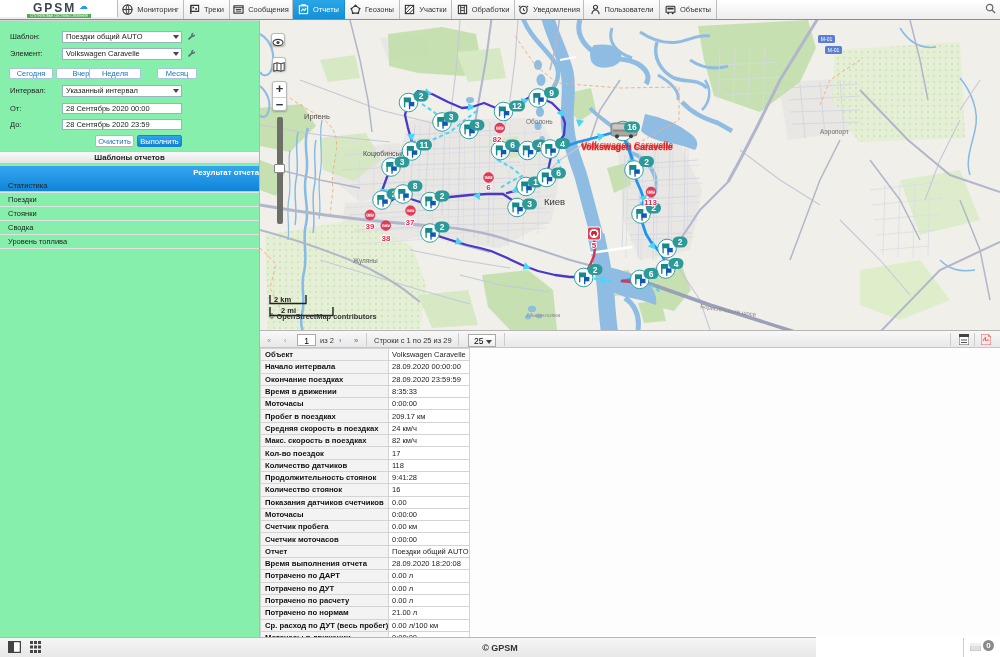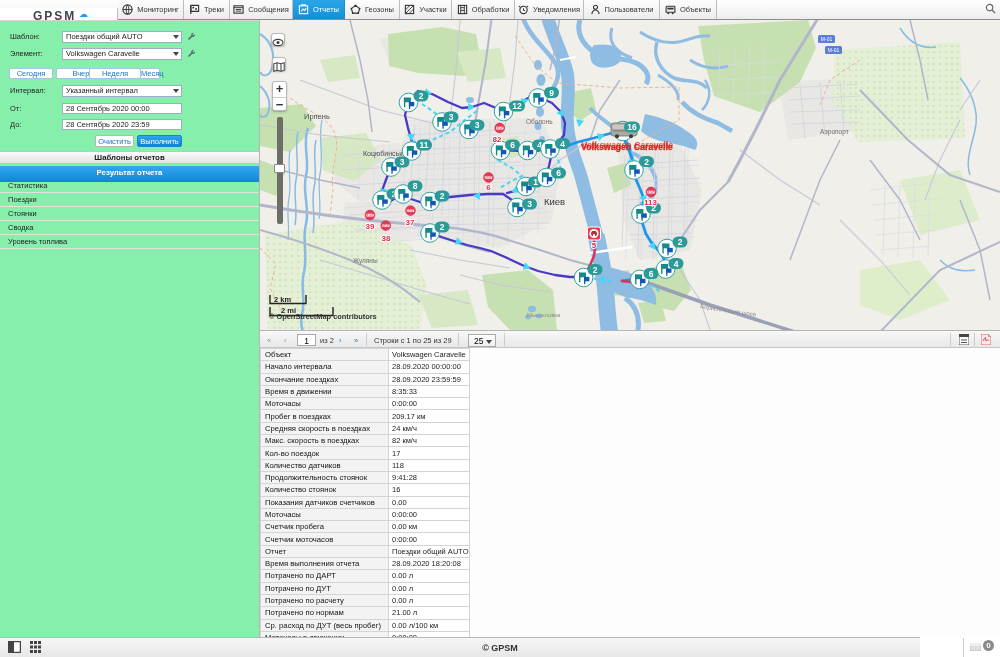--- a/index.html
+++ b/index.html
@@ -1,44 +1,44 @@
 <!DOCTYPE html>
 <html><head><meta charset="utf-8">
 <style>
 *{margin:0;padding:0;box-sizing:border-box}
 html,body{width:1000px;height:657px;overflow:hidden;font-family:"Liberation Sans",sans-serif;background:#fff}
 #nav{position:absolute;left:0;top:0;width:1000px;height:20px;background:linear-gradient(#ffffff,#ededed);border-bottom:1px solid #8d8d8d}
 .tab{position:absolute;top:0;height:19px;border-right:1px solid #bdbdbd;display:flex;align-items:center;justify-content:center;font-size:7.5px;color:#333;gap:4px;background:linear-gradient(#fdfdfd,#ececec)}
 .tab.on{background:linear-gradient(#2aa6e8,#148fd6);color:#fff;border-right:1px solid #148fd6}
 .tico{width:11px;height:11px;display:inline-block}
-#logo{position:absolute;left:0;top:8px;width:118px;height:17px;background:#fff;border-right:1px solid #bdbdbd}
+#logo{position:absolute;left:0;top:0;width:118px;height:17px;background:#fff;border-right:1px solid #bdbdbd}
 #logotext{position:absolute;left:33px;top:1px;font-size:12px;font-weight:bold;color:#3a4550;letter-spacing:2px}
 #logobar{position:absolute;left:27px;top:14px;width:64px;height:4px;background:#4caf50;color:#fff;font-size:3px;text-align:center;line-height:4px;overflow:hidden}
 #cloud{position:absolute;left:79px;top:1px;color:#2196f3;font-size:9px}
 #srch{position:absolute;right:4px;top:3px;color:#555;font-size:11px}
 #sidebar{position:absolute;left:0;top:20px;width:260px;height:617px;background:#86efac;border-right:1px solid #b5b5b5;border-top:1px solid #d5d5d5}
 .lbl{position:absolute;font-size:7.5px;color:#222}
 .sel{position:absolute;left:62px;width:120px;height:11.5px;border:1px solid #9cb0c4;background:#fff;font-size:7.5px;color:#222;line-height:10px;padding-left:3px}
 .sel .ar{position:absolute;right:2px;top:3px;width:0;height:0;border-left:3px solid transparent;border-right:3px solid transparent;border-top:4px solid #444}
 .wrench{position:absolute;left:187px;width:9px;height:9px;color:#5a6a74;font-size:9px}
 .qbtn{position:absolute;top:46.5px;height:11px;border:1px solid #a9c4dc;background:#fff;color:#1a73c0;font-size:7.5px;text-align:center;line-height:10px;border-radius:2px}
 .btn{position:absolute;top:114px;height:12px;font-size:7.5px;text-align:center;line-height:11px;border-radius:2px}
 #hdr1{position:absolute;left:0;top:130px;width:259px;height:13px;background:linear-gradient(#fbfbfb,#e3e3e3);border-top:1px solid #c3c3c3;border-bottom:1px solid #c3c3c3;text-align:center;font-size:7.8px;font-weight:bold;color:#222;line-height:12px}
-#hdr2{position:absolute;left:0;top:144.5px;width:259px;height:16px;background:linear-gradient(#35a7f0,#0f84da);text-align:center;font-size:7.8px;font-weight:bold;color:#fff;line-height:13px}
+#hdr2{position:absolute;left:0;top:144.5px;width:259px;height:25px;background:linear-gradient(#35a7f0,#0f84da);text-align:right;font-size:7.8px;font-weight:bold;color:#fff;line-height:13px}
 .litem{position:absolute;left:0;width:259px;height:14px;border-bottom:1px solid #e2e2e2;font-size:7.5px;color:#222;line-height:14px;padding-left:8px}
 #mapwrap{position:absolute;left:260px;top:20px;width:740px;height:310px;overflow:hidden;background:#f0efe9}
 #toolbar{position:absolute;left:260px;top:330px;width:740px;height:18px;background:linear-gradient(#f8f8f8,#e8e8e8);border-top:1px solid #b5b5b5;border-bottom:1px solid #c5c5c5}
 .tbtxt{position:absolute;font-size:7.5px;color:#333;top:5px}
 .tbsep{position:absolute;top:2px;height:13px;width:1px;background:#ccc}
 #tblarea{position:absolute;left:260px;top:348px;width:740px;height:289px;background:#fdfdfd;overflow:hidden}
 table{border-collapse:collapse;margin-left:0}
 td{font-size:7.5px;height:12.3px;border:1px solid #d4d4d4;padding:0 0 0 4px;white-space:nowrap;overflow:hidden}
-td.k{width:128px;max-width:128px;font-size:7.7px;font-weight:normal;background:#f3f3f3;color:#111}
+td.k{width:128px;max-width:128px;font-size:7.7px;font-weight:bold;background:#f3f3f3;color:#111}
 td.v{width:81px;max-width:81px;background:#fff;color:#222;padding-left:3px}
-#footer{position:absolute;left:0;top:637px;width:920px;height:20px;background:linear-gradient(#f6f6f6,#e7e7e7);border-top:1px solid #b8b8b8}
+#footer{position:absolute;left:0;top:637px;width:816px;height:20px;background:linear-gradient(#f6f6f6,#e7e7e7);border-top:1px solid #b8b8b8}
 .mctl{position:absolute;background:#fff;border:1px solid #b9b9b9;border-radius:3px;box-shadow:0 1px 2px rgba(0,0,0,.25);text-align:center;color:#424242}
 </style></head>
 <body>
 <div id="nav">
 <div id="logo">
       <div id="logotext">GPSM</div>
       <div id="cloud">☁</div>
       <div id="logobar">СПУТНИКОВЫЕ СИСТЕМЫ СЛЕЖЕНИЯ</div>
     </div>
 <div class="tab" style="left:118px;width:66px"><svg class="tico" viewBox="0 0 12 12">
@@ -103,21 +103,21 @@
       <path d="M7.6 1.1a2.3 2.3 0 0 0-2.9 2.9L1 7.7 2.3 9l3.7-3.7a2.3 2.3 0 0 0 2.9-2.9L7.4 3.9 6.1 2.6z" fill="#5a6a74"></path>
     </svg>
 <div class="lbl" style="left:10px;top:28px">Элемент:</div>
 <div class="sel" style="top:27px">Volkswagen Caravelle<span class="ar"></span></div>
 <svg class="wrench" style="top:28px" viewBox="0 0 10 10">
       <path d="M7.6 1.1a2.3 2.3 0 0 0-2.9 2.9L1 7.7 2.3 9l3.7-3.7a2.3 2.3 0 0 0 2.9-2.9L7.4 3.9 6.1 2.6z" fill="#5a6a74"></path>
     </svg>
 <div class="qbtn" style="left:9px;width:44px">Сегодня</div>
 <div class="qbtn" style="left:56px;width:54px">Вчера</div>
 <div class="qbtn" style="left:89px;width:52px">Неделя</div>
-<div class="qbtn" style="left:140px;width:20px">Месяц</div>
+<div class="qbtn" style="left:157px;width:40px">Месяц</div>
 <div class="lbl" style="left:10px;top:65px">Интервал:</div>
 <div class="sel" style="top:64px">Указанный интервал<span class="ar"></span></div>
 <div class="lbl" style="left:10px;top:83px">От:</div>
 <div class="sel" style="top:81.5px">28 Сентябрь 2020 00:00</div>
 <div class="lbl" style="left:10px;top:99px">До:</div>
 <div class="sel" style="top:97.5px">28 Сентябрь 2020 23:59</div>
 <div class="btn" style="left:95px;width:39px;border:1px solid #b5b5b5;background:#fff;color:#1a73c0">Очистить</div>
 <div class="btn" style="left:137px;width:45px;border:1px solid #1787cd;background:linear-gradient(#31a5ef,#1080d3);color:#fff">Выполнить</div>
 <div id="hdr1">Шаблоны отчетов</div>
 <div id="hdr2">Результат отчета</div>

